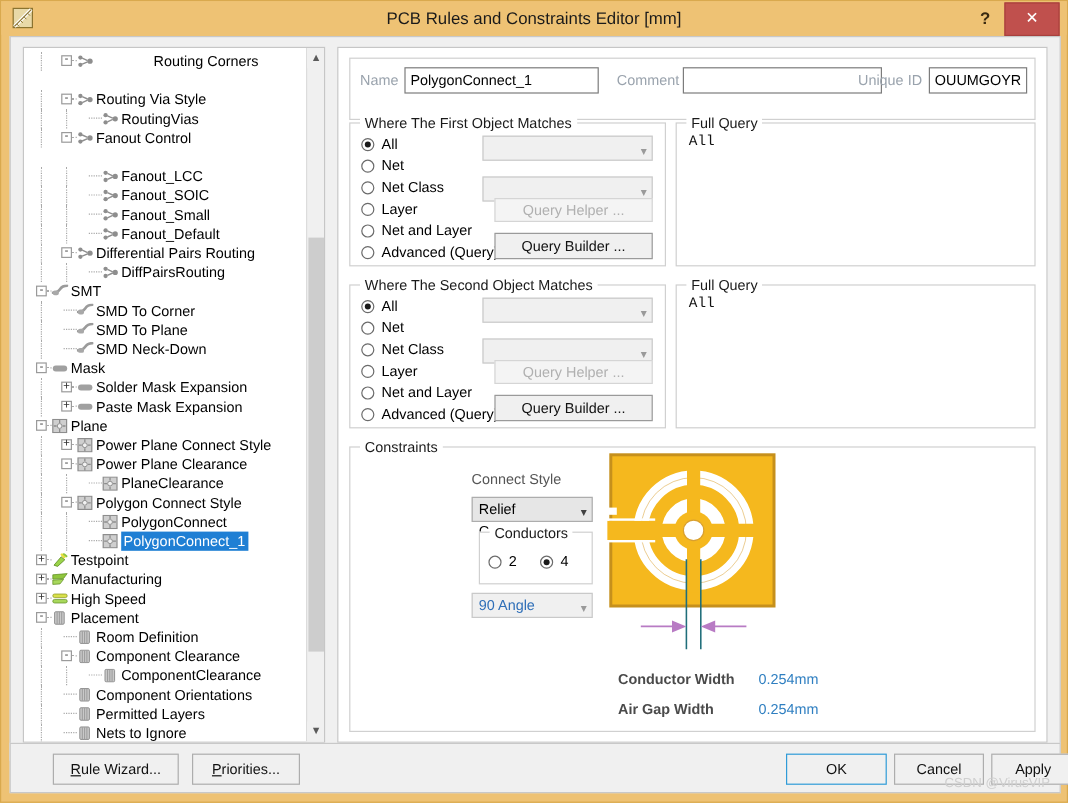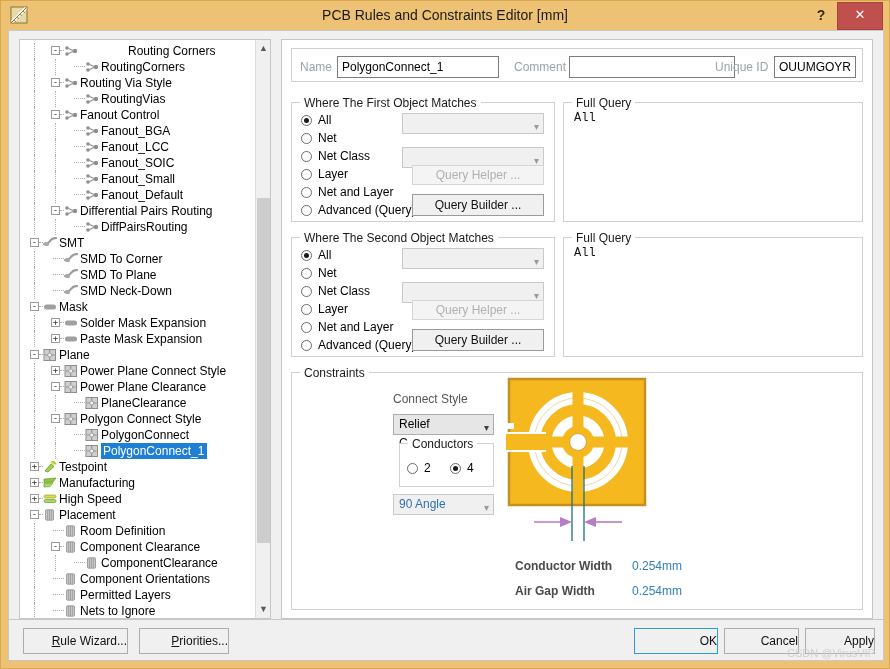--- a/index.html
+++ b/index.html
@@ -133,21 +133,21 @@
   .valnum{position:absolute;font-size:12px;color:#2f7fc1;}
   .vallbl{position:absolute;font-size:12px;color:#4a4a4a;font-weight:bold;}
   
   .bottom{
     position:absolute;left:7px;top:618px;width:876px;height:42px;
     background:#f0f0f0;border:1px solid #c8c8c8;box-sizing:border-box;
   }
   .bbtn{
     position:absolute;box-sizing:border-box;height:26px;line-height:24px;
     border:1px solid #adadad;background:#f0f0f0;font-size:12px;
-    text-align:right;color:#111;
+    text-align:center;color:#111;margin-left:21px;
   }
   .bbtn.def{border:1px solid #2f9bd8;}
   .u{text-decoration:underline;}
   .wm{
     position:absolute;right:8px;bottom:1px;font-size:11px;color:#cfcfcf;
   }
 </style>
 </head>
 <body>
 
@@ -181,32 +181,20 @@
             <span class="dots" style="left:40px;width:4px;"></span>
             <span class="exp" style="left:31px;">-</span>
             <span class="ico" style="left:44px;"><svg width="14" height="12" viewBox="0 0 14 12">
                 <circle cx="3" cy="3" r="1.8" fill="#8e8e8e"></circle>
                 <circle cx="3" cy="9" r="1.8" fill="#8e8e8e"></circle>
                 <circle cx="11" cy="6" r="2.2" fill="#8e8e8e"></circle>
                 <path d="M4.5 3.5 L9 5.5 M4.5 8.5 L9 6.5" stroke="#8e8e8e" stroke-width="1.2" fill="none"></path>
               </svg></span>
             <span style="position:absolute;left:60px;top:0;margin-left:48px;"><span class="tlabel">Routing Corners</span></span>
           </div>
-          <div class="trow" style="position:absolute;left:0;top:19px;width:236px;">
-            <span class="vdot" style="left:14px;top:0;height:16px;"></span>
-            <span class="vdot" style="left:35px;top:0;height:16px;"></span>
-            <span class="dots" style="left:54px;width:11px;"></span>
-            <span class="ico" style="left:65px;"><svg width="14" height="12" viewBox="0 0 14 12">
-                <circle cx="3" cy="3" r="1.8" fill="#8e8e8e"></circle>
-                <circle cx="3" cy="9" r="1.8" fill="#8e8e8e"></circle>
-                <circle cx="11" cy="6" r="2.2" fill="#8e8e8e"></circle>
-                <path d="M4.5 3.5 L9 5.5 M4.5 8.5 L9 6.5" stroke="#8e8e8e" stroke-width="1.2" fill="none"></path>
-              </svg></span>
-            <span style="position:absolute;left:81px;top:0;"><span class="tlabel">RoutingCorners</span></span>
-          </div>
           <div class="trow" style="position:absolute;left:0;top:35px;width:236px;">
             <span class="vdot" style="left:14px;top:0;height:16px;"></span>
             <span class="dots" style="left:40px;width:4px;"></span>
             <span class="exp" style="left:31px;">-</span>
             <span class="ico" style="left:44px;"><svg width="14" height="12" viewBox="0 0 14 12">
                 <circle cx="3" cy="3" r="1.8" fill="#8e8e8e"></circle>
                 <circle cx="3" cy="9" r="1.8" fill="#8e8e8e"></circle>
                 <circle cx="11" cy="6" r="2.2" fill="#8e8e8e"></circle>
                 <path d="M4.5 3.5 L9 5.5 M4.5 8.5 L9 6.5" stroke="#8e8e8e" stroke-width="1.2" fill="none"></path>
               </svg></span>
@@ -228,32 +216,20 @@
             <span class="vdot" style="left:14px;top:0;height:16px;"></span>
             <span class="dots" style="left:40px;width:4px;"></span>
             <span class="exp" style="left:31px;">-</span>
             <span class="ico" style="left:44px;"><svg width="14" height="12" viewBox="0 0 14 12">
                 <circle cx="3" cy="3" r="1.8" fill="#8e8e8e"></circle>
                 <circle cx="3" cy="9" r="1.8" fill="#8e8e8e"></circle>
                 <circle cx="11" cy="6" r="2.2" fill="#8e8e8e"></circle>
                 <path d="M4.5 3.5 L9 5.5 M4.5 8.5 L9 6.5" stroke="#8e8e8e" stroke-width="1.2" fill="none"></path>
               </svg></span>
             <span style="position:absolute;left:60px;top:0;"><span class="tlabel">Fanout Control</span></span>
-          </div>
-          <div class="trow" style="position:absolute;left:0;top:83px;width:236px;">
-            <span class="vdot" style="left:14px;top:0;height:16px;"></span>
-            <span class="vdot" style="left:35px;top:0;height:16px;"></span>
-            <span class="dots" style="left:54px;width:11px;"></span>
-            <span class="ico" style="left:65px;"><svg width="14" height="12" viewBox="0 0 14 12">
-                <circle cx="3" cy="3" r="1.8" fill="#8e8e8e"></circle>
-                <circle cx="3" cy="9" r="1.8" fill="#8e8e8e"></circle>
-                <circle cx="11" cy="6" r="2.2" fill="#8e8e8e"></circle>
-                <path d="M4.5 3.5 L9 5.5 M4.5 8.5 L9 6.5" stroke="#8e8e8e" stroke-width="1.2" fill="none"></path>
-              </svg></span>
-            <span style="position:absolute;left:81px;top:0;"><span class="tlabel">Fanout_BGA</span></span>
           </div>
           <div class="trow" style="position:absolute;left:0;top:99px;width:236px;">
             <span class="vdot" style="left:14px;top:0;height:16px;"></span>
             <span class="vdot" style="left:35px;top:0;height:16px;"></span>
             <span class="dots" style="left:54px;width:11px;"></span>
             <span class="ico" style="left:65px;"><svg width="14" height="12" viewBox="0 0 14 12">
                 <circle cx="3" cy="3" r="1.8" fill="#8e8e8e"></circle>
                 <circle cx="3" cy="9" r="1.8" fill="#8e8e8e"></circle>
                 <circle cx="11" cy="6" r="2.2" fill="#8e8e8e"></circle>
                 <path d="M4.5 3.5 L9 5.5 M4.5 8.5 L9 6.5" stroke="#8e8e8e" stroke-width="1.2" fill="none"></path>
@@ -554,21 +530,21 @@
         </div>
       <div class="tsb">
         <div class="tsb-up">▲</div>
         <div class="tsb-thumb" style="top:158px;height:345px;"></div>
         <div class="tsb-dn">▼</div>
       </div>
     </div>
 
     <div class="right">
 
-      <div class="gbox" style="left:9px;top:8px;width:572px;height:34px;padding-left:36px;">
+      <div class="gbox" style="left:9px;top:8px;width:572px;height:52px;padding-left:36px;">
         <div class="lbl dim" style="left:8px;top:11px;">Name</div>
         <div class="input" style="left:45px;top:7px;width:162px;">PolygonConnect_1</div>
         <div class="lbl dim" style="left:222px;top:11px;">Comment</div>
         <div class="input" style="left:277px;top:7px;width:166px;"></div>
         <div class="lbl dim" style="left:423px;top:11px;">Unique ID</div>
         <div class="input" style="left:482px;top:7px;width:82px;">OUUMGOYR</div>
       </div>
 
       <div class="gbox" style="left:9px;top:62px;width:264px;height:120px;">
         <div class="gtitle">Where The First Object Matches</div>

